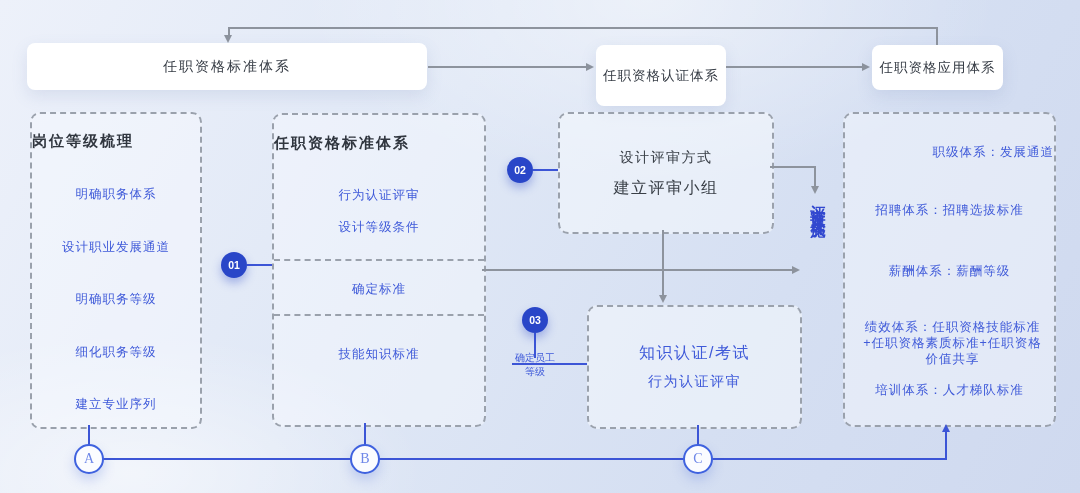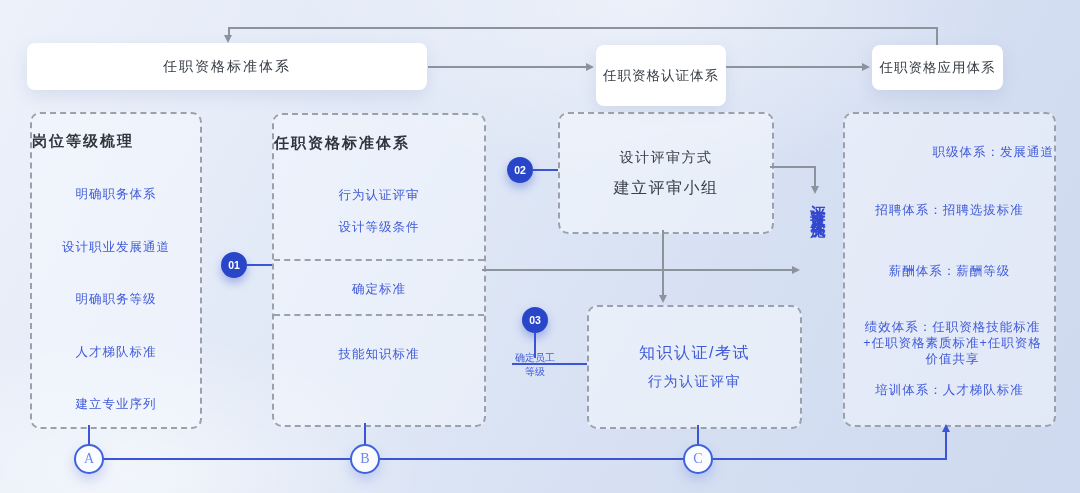--- a/index.html
+++ b/index.html
@@ -85,21 +85,21 @@
   <div class="ah ah-right-gray" style="left:862px;top:62.5px;"></div>
   <div class="wbox" style="left:872px;top:45px;width:131px;height:45px;font-size:13.5px;letter-spacing:1px;">
     <span>任职资格应用体系</span>
   </div>
 
   <div class="panel" style="left:30px;top:112px;width:168px;height:313px;">
     <div class="panel-title" style="top:18px;">岗位等级梳理</div>
     <div class="pitem" style="top:72px;">明确职务体系</div>
     <div class="pitem" style="top:125px;">设计职业发展通道</div>
     <div class="pitem" style="top:177px;">明确职务等级</div>
-    <div class="pitem" style="top:230px;">人才梯队标准</div>
+    <div class="pitem" style="top:230px;">细化职务等级</div>
     <div class="pitem" style="top:282px;">建立专业序列</div>
   </div>
 
   <div class="panel" style="left:272px;top:113px;width:210px;height:310px;">
     <div class="panel-title" style="top:19px;">任职资格标准体系</div>
     <div class="pitem" style="top:72px;">行为认证评审</div>
     <div class="pitem" style="top:104px;">设计等级条件</div>
     <div class="divider" style="top:144px;"></div>
     <div class="pitem" style="top:166px;">确定标准</div>
     <div class="divider" style="top:199px;"></div>

